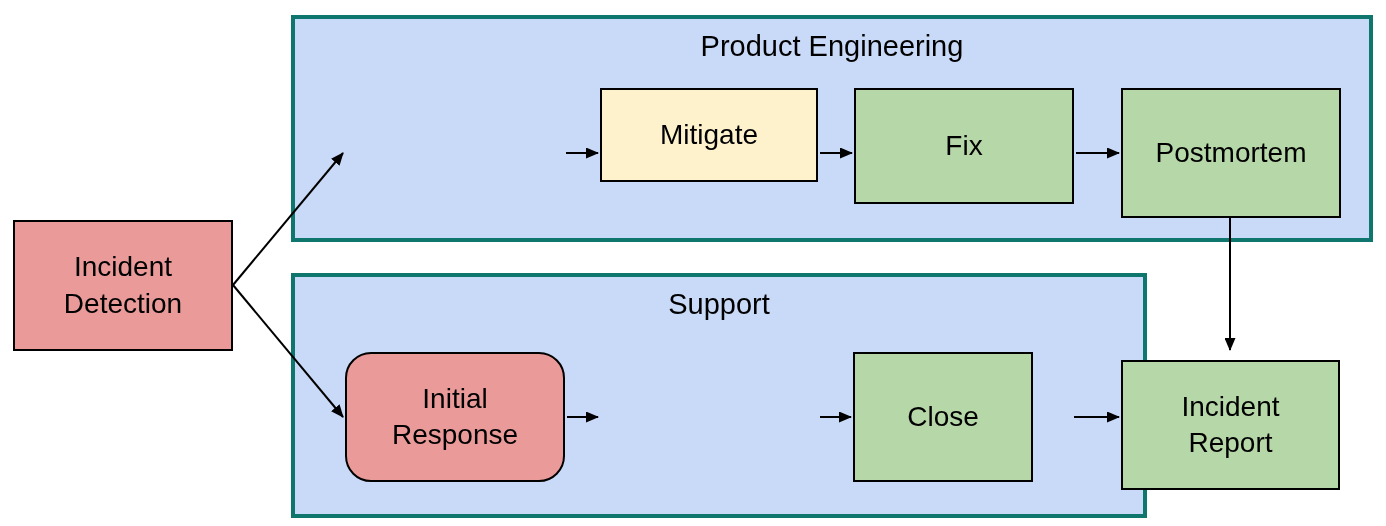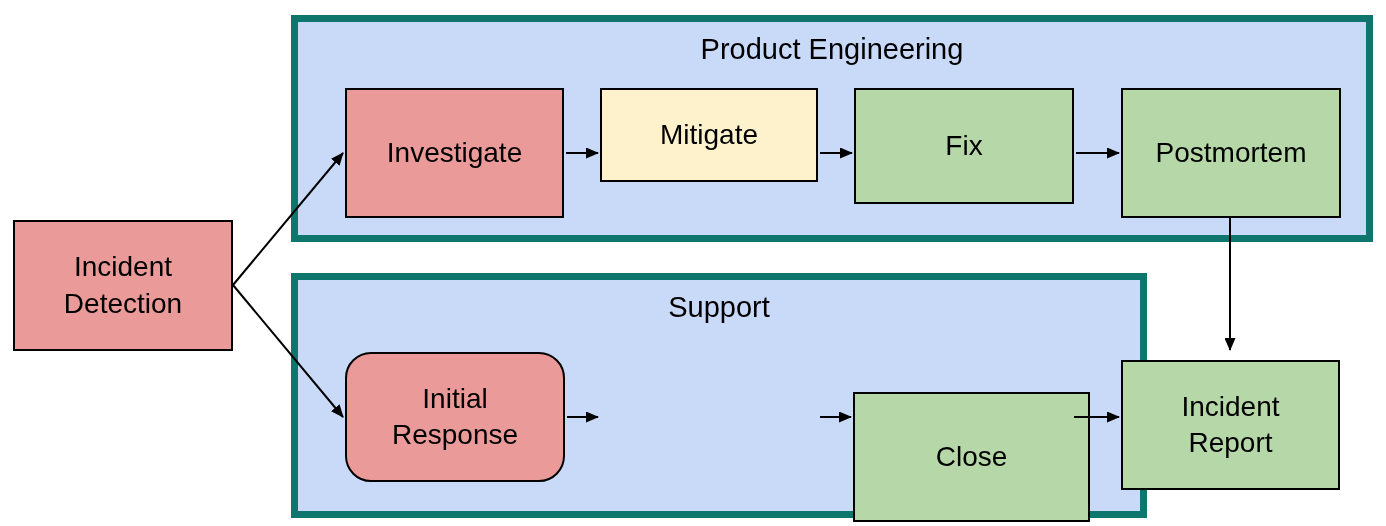--- a/index.html
+++ b/index.html
@@ -12,21 +12,21 @@
     position: relative;
     width: 1386px;
     height: 526px;
     background: #ffffff;
     overflow: hidden;
     color: #000000;
   }
   .lane {
     position: absolute;
     background: #c9daf8;
-    border: 7px solid #0f766e;
+    border: 4px solid #0f766e;
     box-sizing: border-box;
   }
   .lane-title {
     position: absolute;
     left: 0;
     right: 0;
     top: 12px;
     text-align: center;
     font-size: 29px;
     line-height: 1.1;
@@ -51,21 +51,21 @@
   }
   #node-incident-detection { left: 13px;   top: 220px; width: 220px; height: 131px; }
 
   #node-investigate        { left: 345px;  top: 88px;  width: 219px; height: 130px; }
   #node-mitigate           { left: 600px;  top: 88px;  width: 218px; height: 94px; }
   #node-fix                { left: 854px;  top: 88px;  width: 220px; height: 116px; }
   #node-postmortem         { left: 1121px; top: 88px;  width: 220px; height: 130px; }
 
   #node-initial-response   { left: 345px;  top: 352px; width: 220px; height: 130px; border-radius: 26px; }
   #node-follow-up          { left: 600px;  top: 352px; width: 218px; height: 130px; }
-  #node-close              { left: 853px;  top: 352px; width: 237px; height: 130px; margin-top: 40px; }
+  #node-close              { left: 853px;  top: 352px; width: 180px; height: 130px; }
   #node-incident-report    { left: 1121px; top: 352px; width: 219px; height: 130px; margin-top: 8px; }
 
   #edges {
     position: absolute;
     left: 0;
     top: 0;
     width: 1386px;
     height: 526px;
     pointer-events: none;
   }
@@ -84,23 +84,20 @@
   </div>
 
   <div class="lane" id="lane-support" style="background: rgb(201, 218, 248);">
     <div class="lane-title">Support</div>
   </div>
 
   <div class="node" id="node-incident-detection" style="background: rgb(234, 155, 153);">
     <span>Incident Detection</span>
   </div>
 
-  <div class="node" id="node-investigate" style="background: rgb(234, 155, 153);">
-    <span>Investigate</span>
-  </div>
   <div class="node" id="node-mitigate" style="background: rgb(253, 242, 204);">
     <span>Mitigate</span>
   </div>
   <div class="node" id="node-fix" style="background: rgb(182, 215, 168);">
     <span>Fix</span>
   </div>
   <div class="node" id="node-postmortem" style="background: rgb(182, 215, 168);">
     <span>Postmortem</span>
   </div>
 

